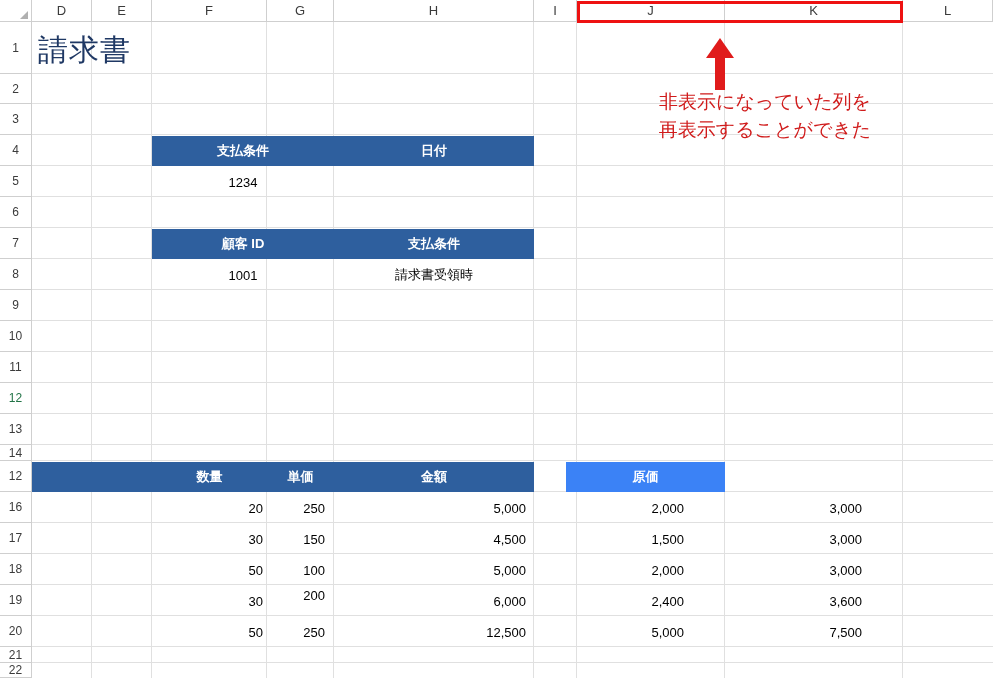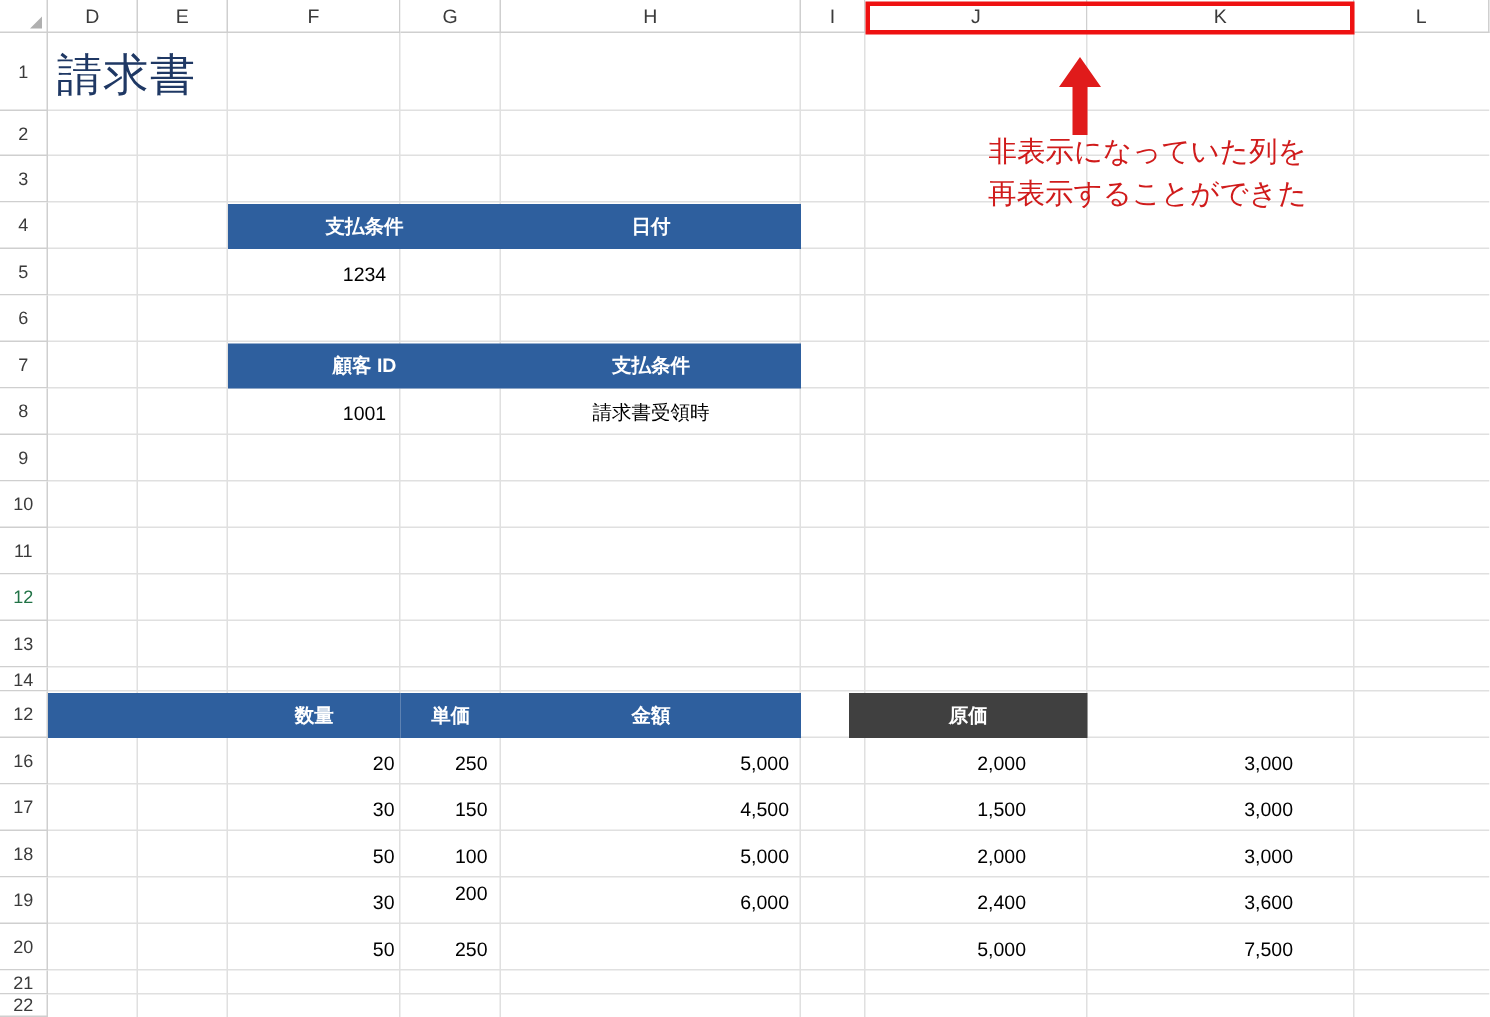--- a/index.html
+++ b/index.html
@@ -106,21 +106,21 @@
   .cell.center { justify-content: center; }
   .cell.right  { justify-content: flex-end; }
   .cell.left   { justify-content: flex-start; }
 
   .hdr-blue {
     background: #2e5f9e;
     color: #ffffff;
     font-weight: bold;
   }
   .hdr-red {
-    background: #404040;
+    background: #3b82f6;
     color: #ffffff;
     font-weight: bold;
     font-family: Liberation Mono, monospace;
   }
   .title-cell {
     font-size: 30px;
     color: #1f3864;
     font-weight: normal;
     letter-spacing: 1px;
   }
@@ -258,20 +258,21 @@
   <div class="cell right" style="left:725px;top:555px;width:141px;height:30px">3,000</div>
 
   <div class="cell right" style="left:152px;top:586px;width:115px;height:30px">30</div>
   <div class="cell right" style="left:267px;top:586px;width:62px;height:18px">200</div>
   <div class="cell right" style="left:334px;top:586px;width:196px;height:30px">6,000</div>
   <div class="cell right" style="left:577px;top:586px;width:111px;height:30px">2,400</div>
   <div class="cell right" style="left:725px;top:586px;width:141px;height:30px">3,600</div>
 
   <div class="cell right" style="left:152px;top:617px;width:115px;height:30px">50</div>
   <div class="cell right" style="left:267px;top:617px;width:62px;height:30px">250</div>
+  <div class="cell right" style="left:334px;top:617px;width:196px;height:30px">12,500</div>
   <div class="cell right" style="left:577px;top:617px;width:111px;height:30px">5,000</div>
   <div class="cell right" style="left:725px;top:617px;width:141px;height:30px">7,500</div>
 
   <div class="sel-box" style="left:577px;top:1px;width:326px;height:22px"></div>
 
   <div class="arrow-wrap" style="left:700px;top:38px;">
     <svg width="40" height="52" viewBox="0 0 40 52">
       <polygon points="20,0 34,20 25,20 25,52 15,52 15,20 6,20" fill="#e01b1b"></polygon>
     </svg>
   </div>

